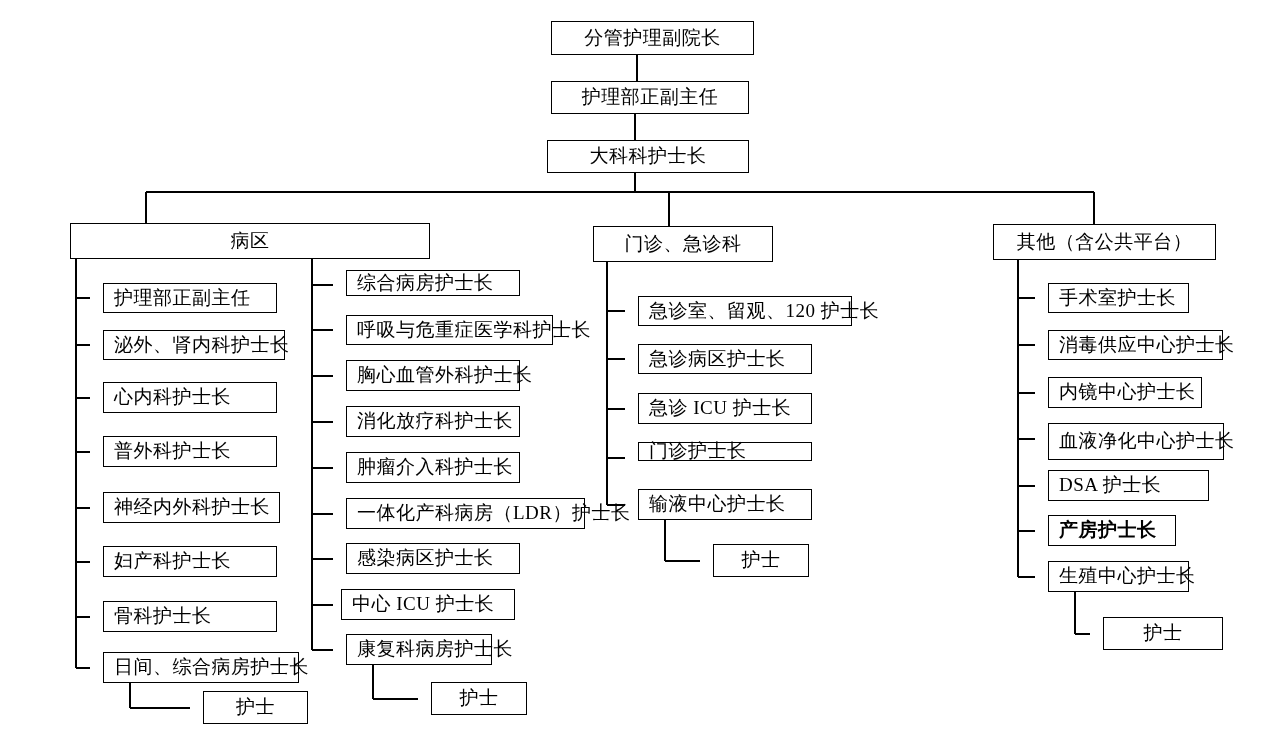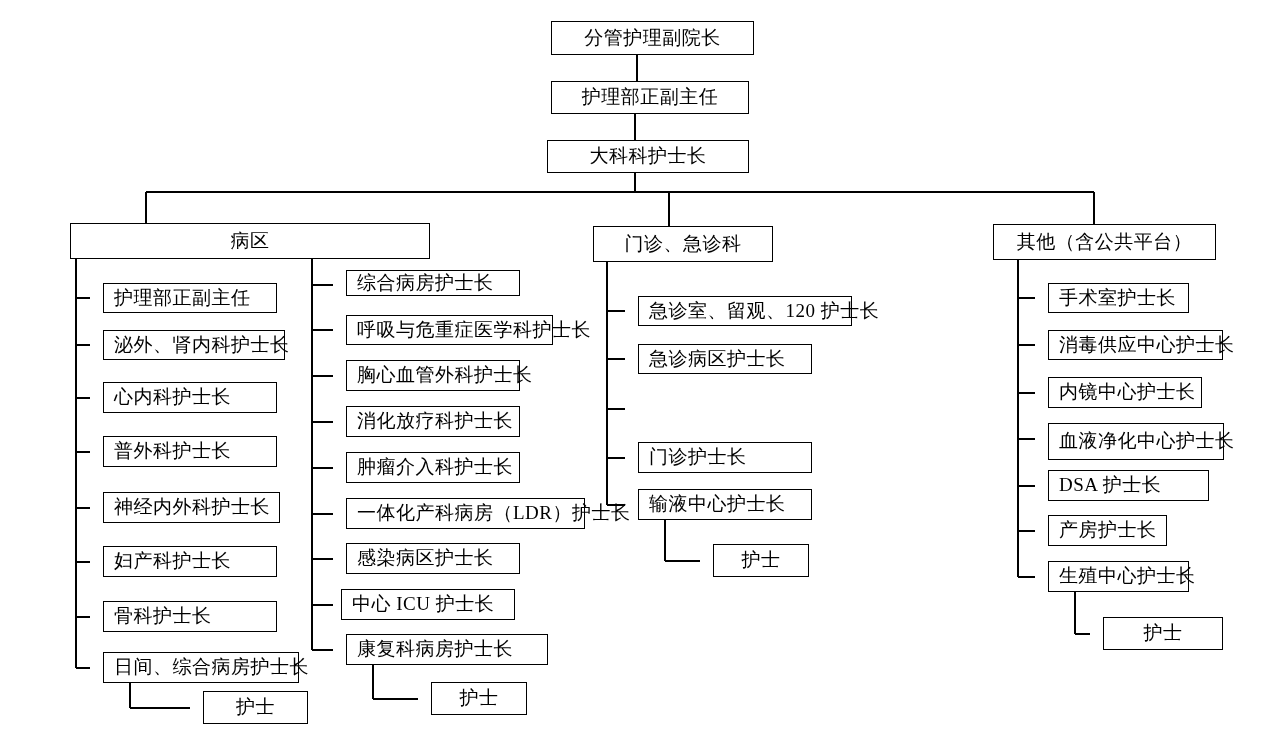--- a/index.html
+++ b/index.html
@@ -114,28 +114,29 @@
     <div class="node left-align" style="left: 90px; top: 652px; width: 196px; height: 31px;">日间、综合病房护士长</div>
     <div class="node" style="left: 190px; top: 691px; width: 105px; height: 33px;">护士</div>
     <div class="node left-align" style="left: 333px; top: 270px; width: 174px; height: 26px;">综合病房护士长</div>
     <div class="node left-align" style="left: 333px; top: 315px; width: 207px; height: 30px;">呼吸与危重症医学科护士长</div>
     <div class="node left-align" style="left: 333px; top: 360px; width: 174px; height: 31px;">胸心血管外科护士长</div>
     <div class="node left-align" style="left: 333px; top: 406px; width: 174px; height: 31px;">消化放疗科护士长</div>
     <div class="node left-align" style="left: 333px; top: 452px; width: 174px; height: 31px;">肿瘤介入科护士长</div>
     <div class="node left-align" style="left: 333px; top: 498px; width: 239px; height: 31px;">一体化产科病房（LDR）护士长</div>
     <div class="node left-align" style="left: 333px; top: 543px; width: 174px; height: 31px;">感染病区护士长</div>
     <div class="node left-align" style="left: 328px; top: 589px; width: 174px; height: 31px; text-align: right;">中心 ICU 护士长</div>
-    <div class="node left-align" style="left: 333px; top: 634px; width: 202px; height: 31px;">康复科病房护士长</div>
+    <div class="node left-align" style="left: 333px; top: 634px; width: 146px; height: 31px;">康复科病房护士长</div>
     <div class="node" style="left: 418px; top: 682px; width: 96px; height: 33px;">护士</div>
     <div class="node left-align" style="left: 625px; top: 296px; width: 214px; height: 30px;">急诊室、留观、120 护士长</div>
     <div class="node left-align" style="left: 625px; top: 344px; width: 174px; height: 30px;">急诊病区护士长</div>
-    <div class="node left-align" style="left: 625px; top: 442px; width: 174px; height: 31px;">门诊护士长</div>
+    <div class="node left-align" style="left: 625px; top: 393px; width: 174px; height: 31px;">急诊 ICU 护士长</div>
+    <div class="node left-align" style="left: 625px; top: 442px; width: 174px; height: 19px;">门诊护士长</div>
     <div class="node left-align" style="left: 625px; top: 489px; width: 174px; height: 31px;">输液中心护士长</div>
     <div class="node" style="left: 700px; top: 544px; width: 96px; height: 33px;">护士</div>
     <div class="node left-align" style="left: 1035px; top: 283px; width: 141px; height: 30px;">手术室护士长</div>
     <div class="node left-align" style="left: 1035px; top: 330px; width: 175px; height: 30px;">消毒供应中心护士长</div>
     <div class="node left-align" style="left: 1035px; top: 377px; width: 154px; height: 31px;">内镜中心护士长</div>
     <div class="node left-align" style="left: 1035px; top: 423px; width: 176px; height: 37px;">血液净化中心护士长</div>
     <div class="node left-align" style="left: 1035px; top: 470px; width: 161px; height: 31px;">DSA 护士长</div>
-    <div class="node left-align" style="left: 1035px; top: 515px; width: 119px; height: 31px;">产房护士长</div>
+    <div class="node left-align" style="left: 1035px; top: 515px; width: 128px; height: 31px; font-weight: bold;">产房护士长</div>
     <div class="node left-align" style="left: 1035px; top: 561px; width: 141px; height: 31px;">生殖中心护士长</div>
     <div class="node" style="left: 1090px; top: 617px; width: 120px; height: 33px;">护士</div>
   </div>
 
 </body></html>

